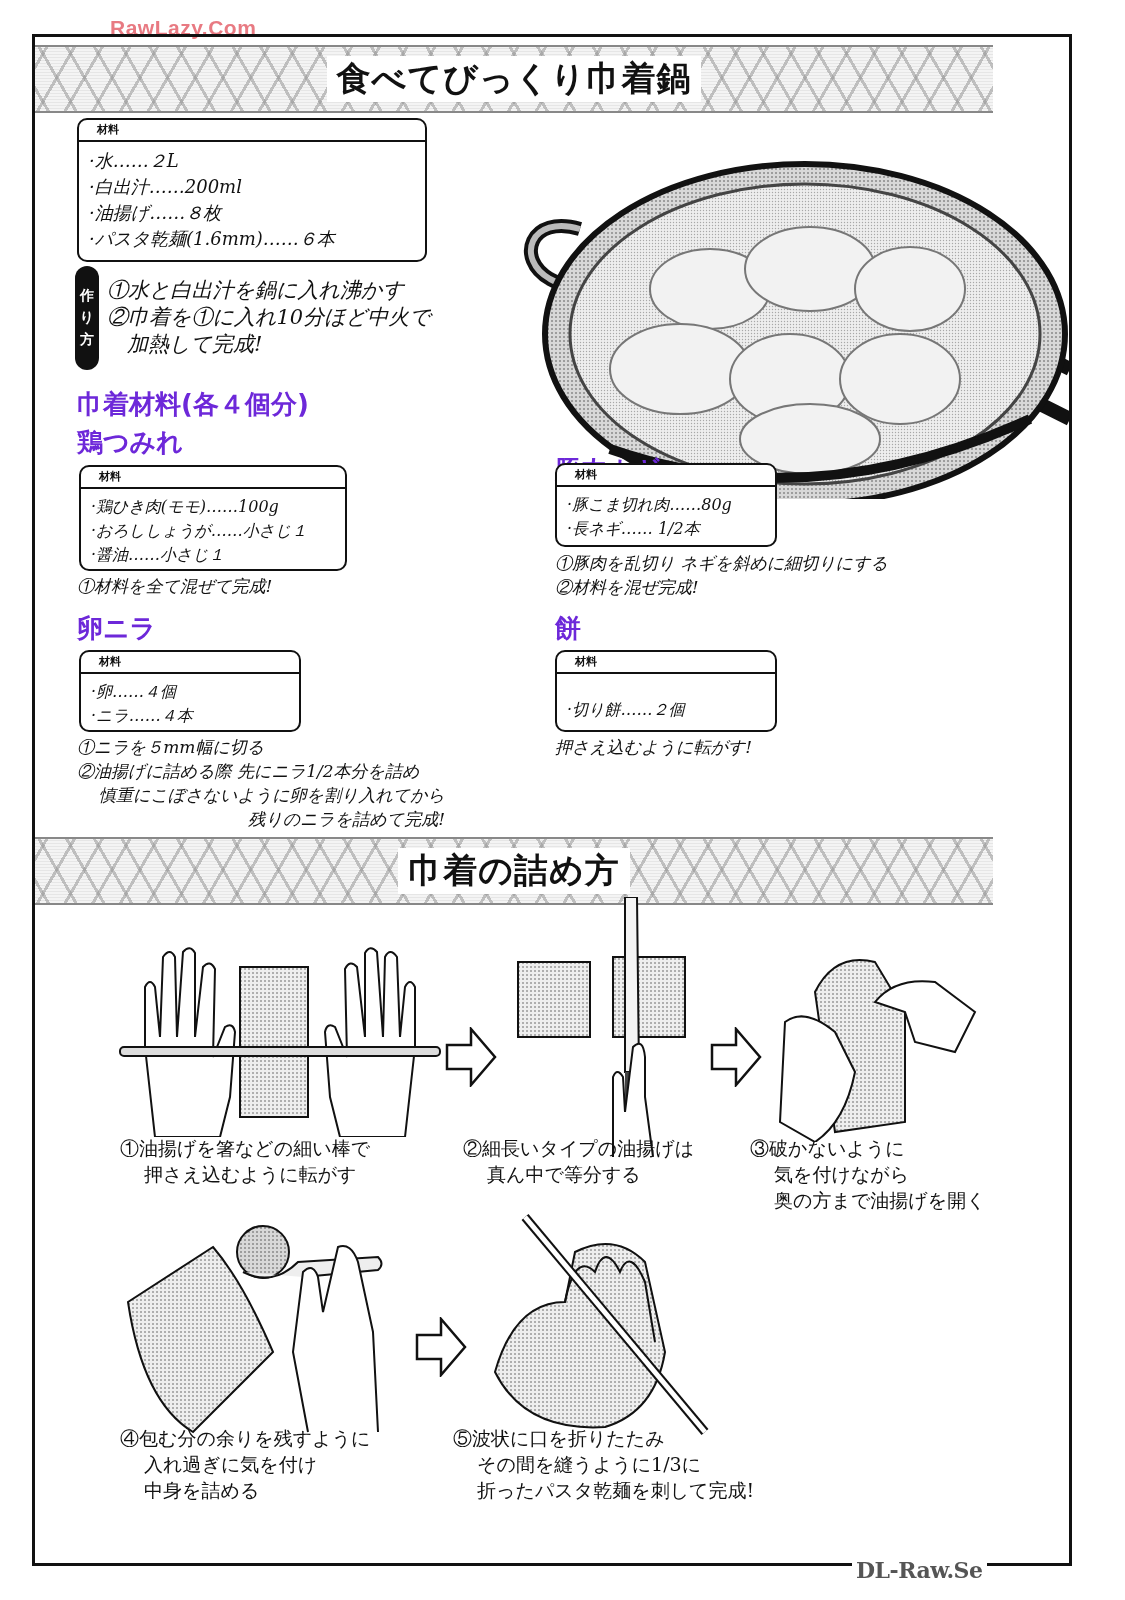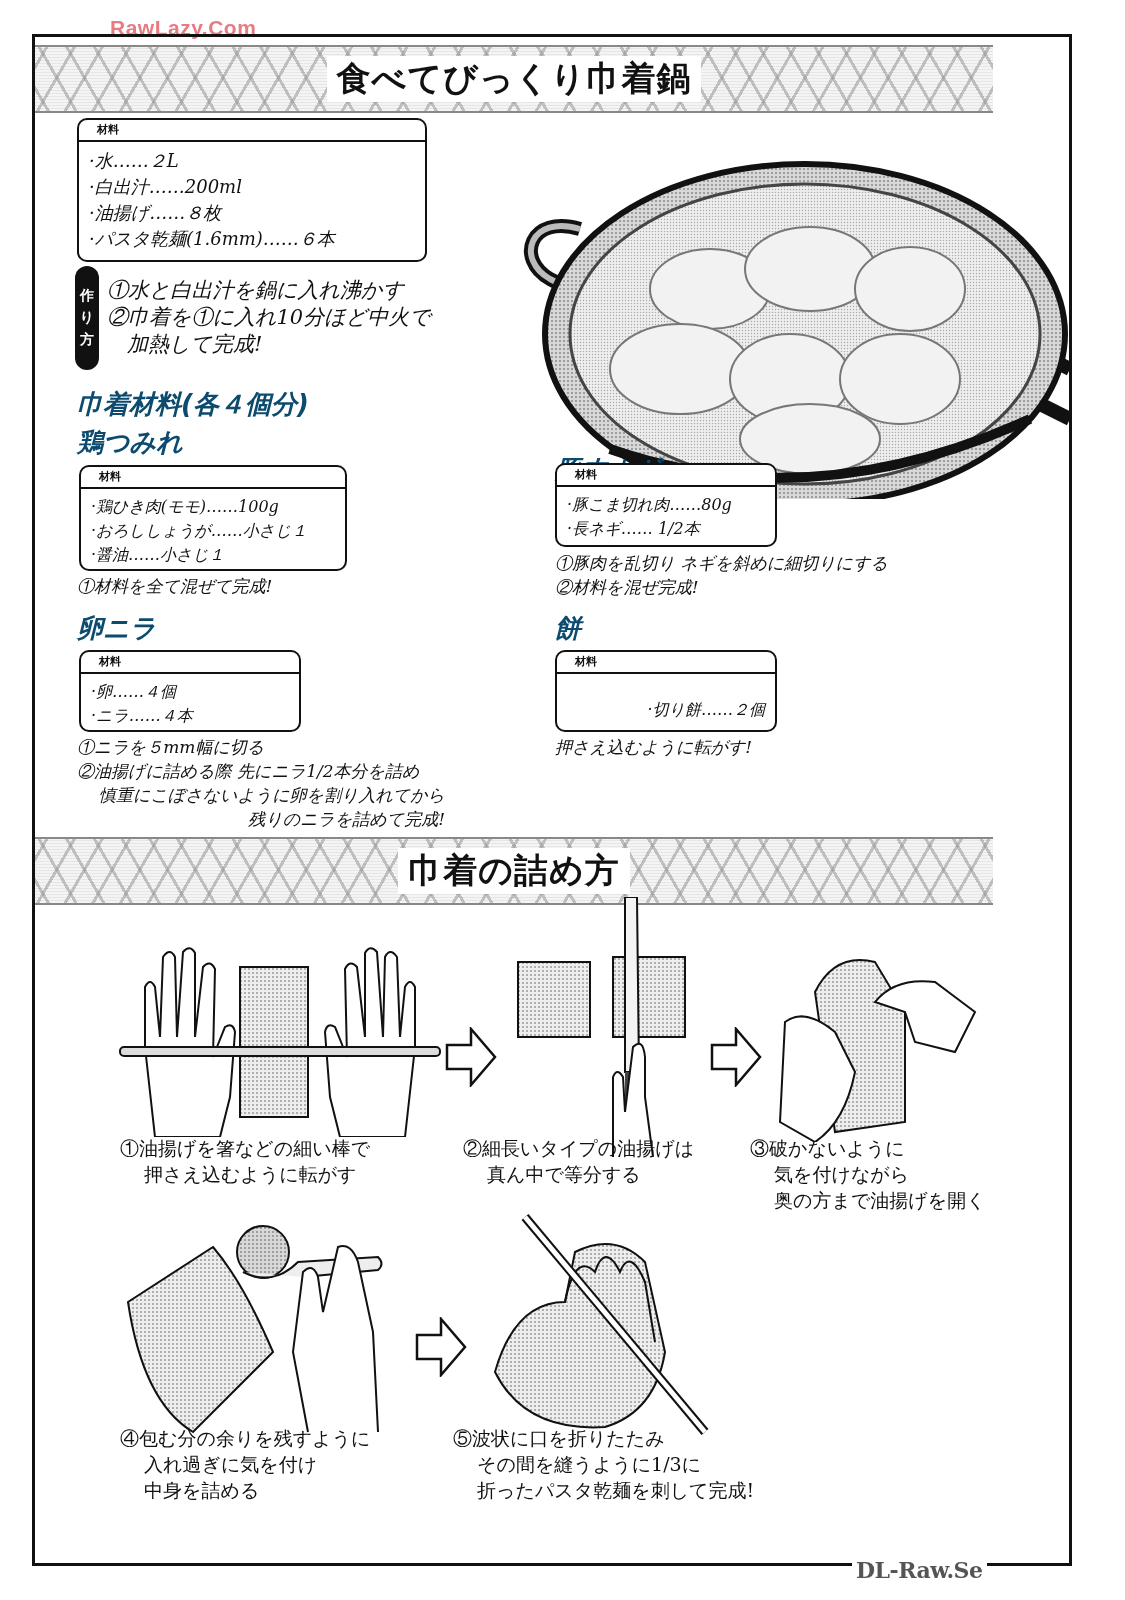--- a/index.html
+++ b/index.html
@@ -15,21 +15,21 @@
     background:
       repeating-linear-gradient(60deg, transparent 0 10px, rgba(150,150,150,.55) 10px 13px, transparent 13px 24px),
       repeating-linear-gradient(-60deg, transparent 0 10px, rgba(150,150,150,.55) 10px 13px, transparent 13px 24px),
       repeating-linear-gradient(0deg, #f4f4f4 0 2px, #e6e6e6 2px 3px);
     display: flex; align-items: center; justify-content: center; }
   .banner-title { font-family: "DejaVu Sans", sans-serif; font-weight: bold; font-size: 34px; letter-spacing: 1px; color: #111; background: #fff; padding: 0 10px;
     text-shadow: 2px 0 #fff, -2px 0 #fff, 0 2px #fff, 0 -2px #fff; }
   .banner-1 { top: 8px; }
   .banner-2 { top: 800px; }
 
-  .sec-title { position: absolute; font-family: "DejaVu Sans", sans-serif; font-weight: bold; font-size: 26px; color: #0c4a6e; font-style: italic; }
+  .sec-title { position: absolute; font-family: "DejaVu Sans", sans-serif; font-weight: bold; font-size: 26px; color: #6d28d9; }
 
   .ing-box { position: absolute; border: 2.5px solid #111; border-radius: 10px; background: #fff; padding: 2px 10px 4px 10px; }
   .ing-label { font-family: "DejaVu Sans", sans-serif; font-weight: bold; font-size: 11px; padding-left: 8px; padding-bottom: 3px; border-bottom: 2px solid #111; margin: 0 -10px 6px -10px; padding-left: 18px; }
   .ing-line { font-style: italic; font-size: 18px; line-height: 26px; white-space: nowrap; }
   .small .ing-line { font-size: 16px; line-height: 24px; }
 
   .steps { position: absolute; font-style: italic; font-size: 17px; line-height: 24px; white-space: nowrap; }
   .steps .cont { padding-left: 22px; text-align: right; }
 
   .method-tag { position: absolute; left: 40px; top: 229px; width: 24px; height: 104px; background: #111; color: #fff; border-radius: 12px;
@@ -135,21 +135,21 @@
   <div class="steps" style="left:42px; top:698px;">
     <div>①ニラを５mm幅に切る</div>
     <div>②油揚げに詰める際 先にニラ1/2本分を詰め</div>
     <div class="cont">慎重にこぼさないように卵を割り入れてから</div>
     <div class="cont">残りのニラを詰めて完成!</div>
   </div>
 
   <div class="sec-title" style="left:520px; top:574px;">餅</div>
   <div class="ing-box small" style="left:520px; top:613px; width:222px; height:82px;">
     <div class="ing-label">材料</div>
-    <div class="ing-line" style="margin-top:24px;text-align:right;">·切り餅……２個</div>
+    <div class="ing-line" style="margin-top:24px;">·切り餅……２個</div>
   </div>
   <div class="steps" style="left:520px; top:698px;">
     <div>押さえ込むように転がす!</div>
   </div>
 
   <div class="banner banner-2">
     <span class="banner-title">巾着の詰め方</span>
   </div>
 
   <svg class="illu" style="left:80px; top:910px; width:330px; height:190px;" viewBox="0 0 330 190">

